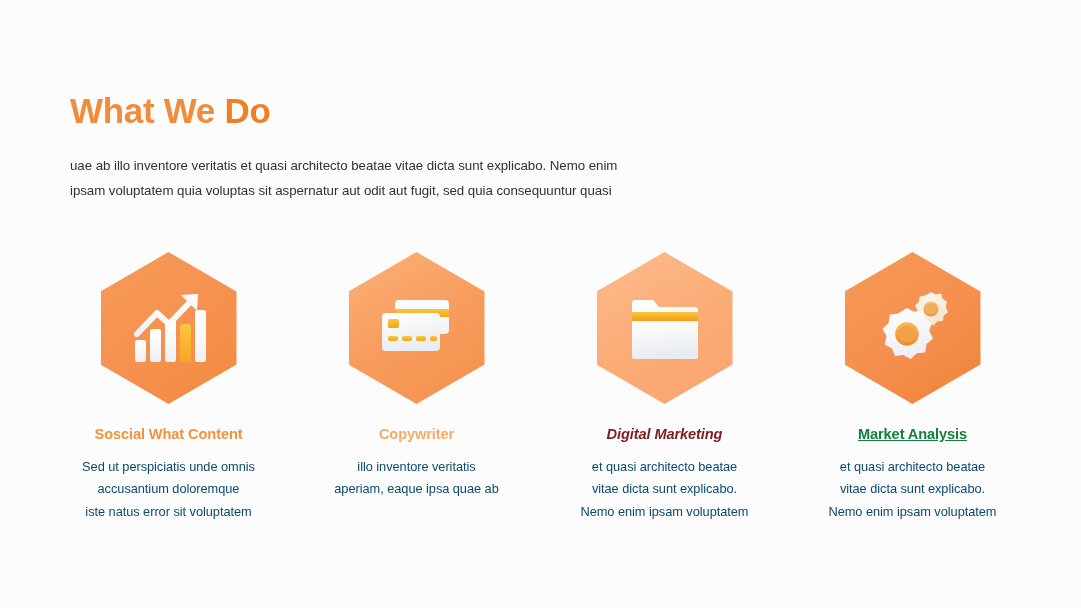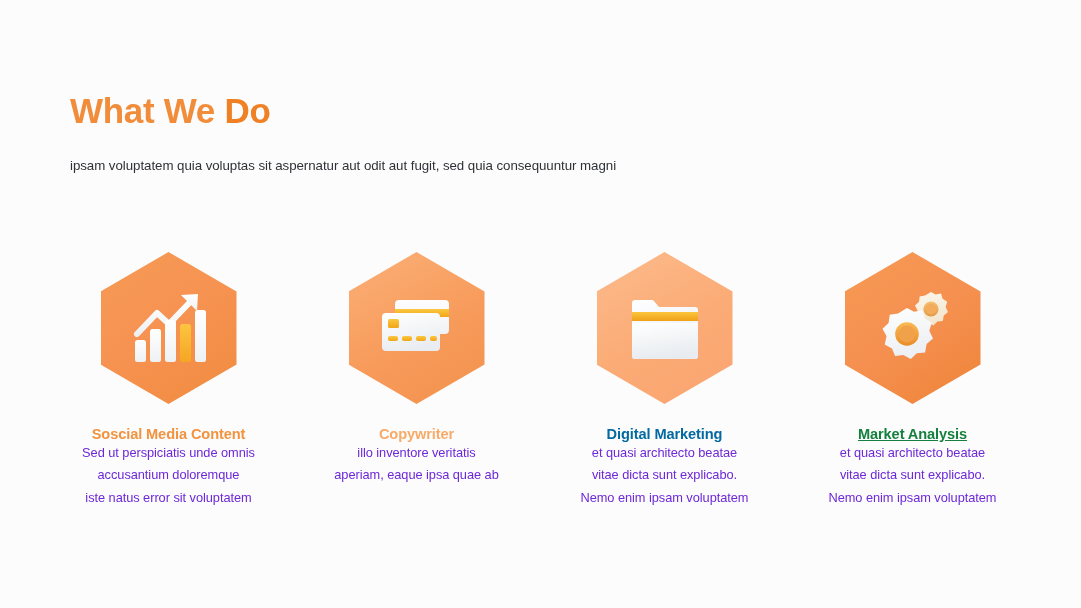--- a/index.html
+++ b/index.html
@@ -102,43 +102,45 @@
   .card-title {
     margin-top: 22px;
     font-size: 14.6px;
     font-weight: 800;
     letter-spacing: -0.1px;
     text-align: center;
     white-space: nowrap;
   }
   .card-title.t1 { color: #f2933f; }
   .card-title.t2 { color: #f8aa68; }
-  .card-title.t3 { color: #0369a1; }
+  .card-title.t3 { color: #7f1d1d; font-style: italic; }
   .card-title.t4 { color: #15803d; text-decoration: underline; }
 
   .card-body {
+    margin-top: 14px;
     font-size: 12.8px;
     line-height: 22.4px;
-    color: #6d28d9;
+    color: #0c4a6e;
     text-align: center;
     letter-spacing: -0.05px;
   }
   .card-body .line { display: block; }
 </style>
 </head>
 <body>
 
 <div class="page">
 
   <h1 class="heading">
     <span class="light">What We </span><span class="bold">Do</span>
   </h1>
 
   <p class="intro">
-    <span class="line">ipsam voluptatem quia voluptas sit aspernatur aut odit aut fugit, sed quia consequuntur magni</span>
+    <span class="line">uae ab illo inventore veritatis et quasi architecto beatae vitae dicta sunt explicabo. Nemo enim</span>
+    <span class="line">ipsam voluptatem quia voluptas sit aspernatur aut odit aut fugit, sed quia consequuntur quasi</span>
   </p>
 
   <div class="cards">
 
     <div class="card">
       <div class="hex-wrap">
         <div class="hex h1"></div>
         <div class="hex-icon">
           <svg viewBox="0 0 92 92" xmlns="http://www.w3.org/2000/svg">
             <defs>
@@ -154,21 +156,21 @@
             <path d="M14 52 L34 31 L46 42 L70 17" stroke="url(#g1w)" stroke-width="6" fill="none" stroke-linecap="round" stroke-linejoin="round"></path>
             <path d="M58 13 L75 12 L74 29 Z" fill="url(#g1w)"></path>
             <rect x="12" y="58" width="11" height="22" rx="2.5" fill="url(#g1w)"></rect>
             <rect x="27" y="47" width="11" height="33" rx="2.5" fill="url(#g1w)"></rect>
             <rect x="42" y="38" width="11" height="42" rx="2.5" fill="url(#g1w)"></rect>
             <rect x="57" y="42" width="11" height="38" rx="2.5" fill="url(#g1y)"></rect>
             <rect x="72" y="28" width="11" height="52" rx="2.5" fill="url(#g1w)"></rect>
           </svg>
         </div>
       </div>
-      <div class="card-title t1">Soscial Media Content</div>
+      <div class="card-title t1">Soscial What Content</div>
       <div class="card-body">
         <span class="line">Sed ut perspiciatis unde omnis</span>
         <span class="line">accusantium doloremque</span>
         <span class="line">iste natus error sit voluptatem</span>
       </div>
     </div>
 
     <div class="card">
       <div class="hex-wrap">
         <div class="hex h2"></div>

